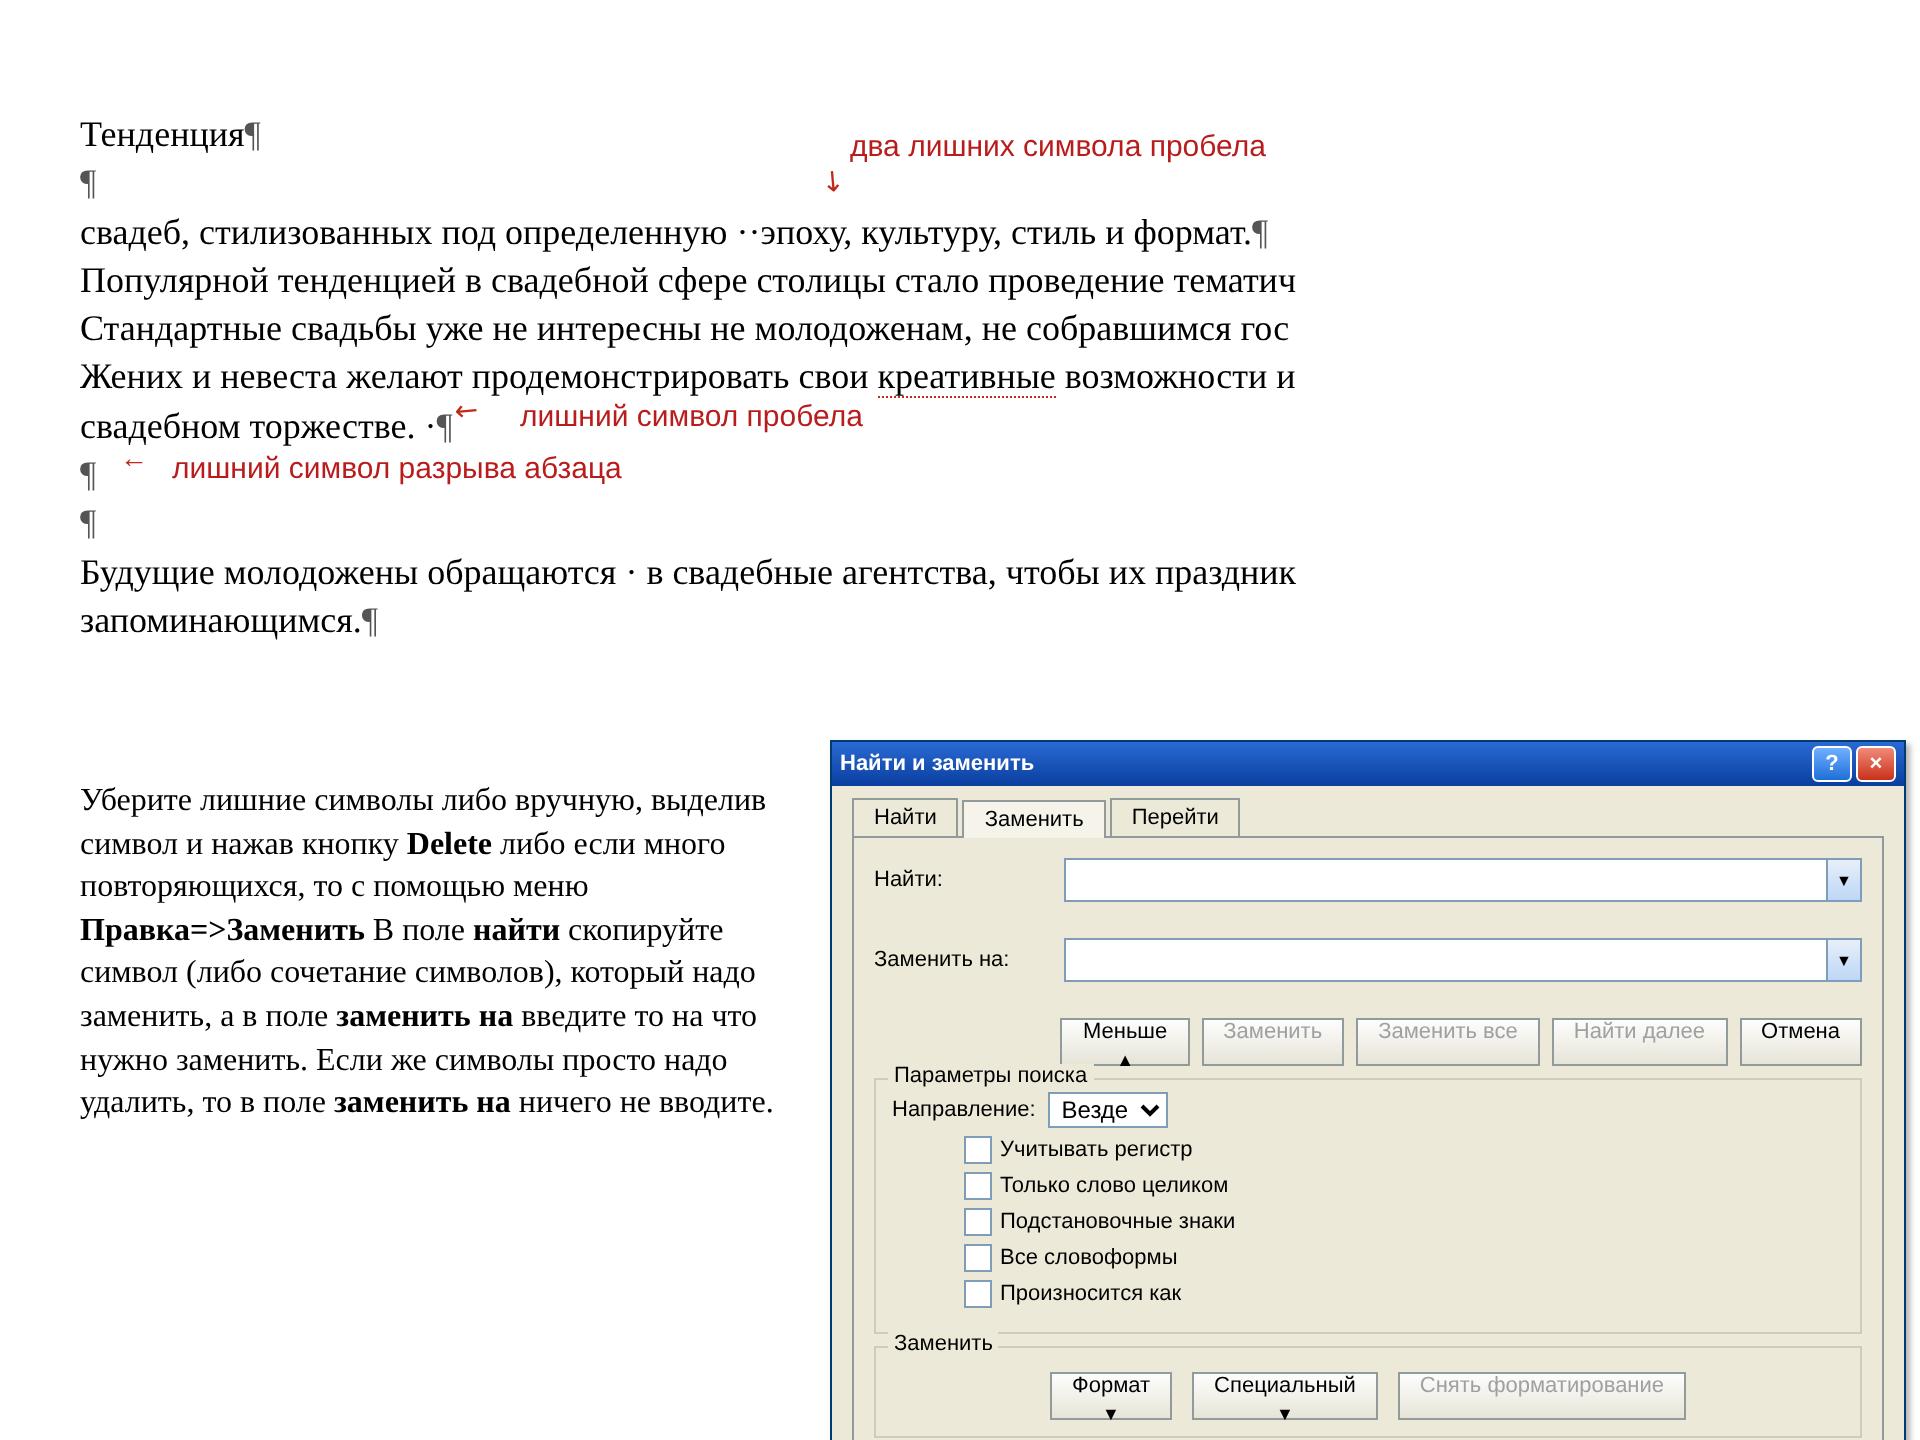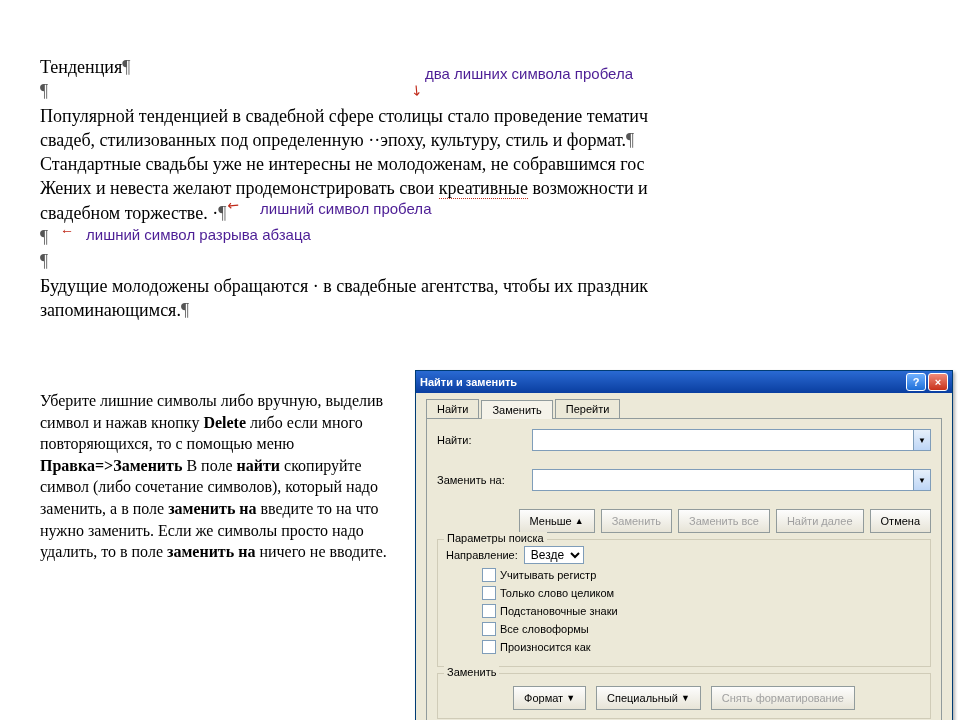--- a/index.html
+++ b/index.html
@@ -1,19 +1,19 @@
 <!DOCTYPE html>
 <html><head>
 <meta charset="utf-8">
 <style>
   html,body{margin:0;padding:0;background:#fff;font-family:"Times New Roman",serif;color:#000;}
   .page{position:relative;width:784px;height:720px;}
   .doc{position:absolute;left:40px;top:55px;width:770px;font-size:18px;line-height:1.35;}
   .pilcrow{color:#555;}
-  .red{color:#4c1d95;font-family:Arial,sans-serif;font-size:15px;}
+  .red{color:#b91c1c;font-family:Arial,sans-serif;font-size:15px;}
   .dot-ul{border-bottom:1px dotted #c02a1a;}
   .arrow{color:#c02a1a;font-family:Arial,sans-serif;font-size:15px;}
   .callout1{position:absolute;left:425px;top:65px;}
   .call-arrow1{position:absolute;left:411px;top:82px;color:#c02a1a;font-size:14px;transform:rotate(40deg);}
   .callout2{position:absolute;left:260px;top:200px;}
   .call-arrow2{position:absolute;left:228px;top:198px;color:#c02a1a;font-size:14px;transform:rotate(130deg);}
   .callout3{position:absolute;left:86px;top:226px;}
   .call-arrow3{position:absolute;left:60px;top:226px;color:#c02a1a;font-size:14px;transform:rotate(180deg);}
   .instr{position:absolute;left:40px;top:390px;width:360px;font-size:16px;line-height:1.35;}
   b{font-weight:bold;}
@@ -34,38 +34,38 @@
   .tab.active{background:#f5f3ea;position:relative;top:1px;}
   .tabbody{margin:0 10px 10px 10px;border:1px solid #919b9c;background:#ece9d8;padding:10px 10px 8px 10px;}
   .row{display:flex;align-items:center;margin-bottom:18px;}
   .row label{width:95px;text-decoration:underline;text-decoration-color:transparent;}
   .combo{flex:1;display:flex;}
   .combo input{flex:1;height:18px;border:1px solid #7f9db9;font-size:11px;padding:1px 3px;background:#fff;}
   .combo .dd{width:16px;height:20px;border:1px solid #7f9db9;border-left:none;
              background:linear-gradient(#e7f0fa,#bed6f6);display:flex;align-items:center;justify-content:center;font-size:8px;}
   .btnrow{display:flex;justify-content:flex-end;gap:6px;margin-top:4px;}
   .wbtn{height:22px;padding:0 10px;border:1px solid #919b9c;background:linear-gradient(#fdfdfd,#e7e4d7);
-        font-size:11px;display:inline-flex;align-items:center;gap:3px;}
+        font-size:11px;display:inline-flex;align-items:center;gap:3px;flex-direction:column;}
   .wbtn.dis{color:#a0a0a0;}
   .fieldset{border:1px solid #d0ccb8;margin-top:6px;padding:6px 8px 8px 8px;position:relative;}
   .fieldset .legend{position:absolute;top:-8px;left:6px;background:#ece9d8;padding:0 3px;font-size:11px;}
   .sel{height:18px;border:1px solid #7f9db9;background:#fff;font-size:12px;padding:0 2px;}
   .chkrow{display:flex;align-items:center;gap:4px;margin:4px 0;padding-left:36px;}
   .chk{width:12px;height:12px;border:1px solid #7f9db9;background:#fff;}
   .bottom{display:flex;gap:10px;justify-content:center;margin-top:6px;}
 </style>
 </head>
 <body>
 <div class="page">
 
 <div class="doc">
   <div><span>Тенденция</span><span class="pilcrow">¶</span></div>
   <div class="pilcrow">¶</div>
+  <div><span>свадеб, стилизованных под определенную ··эпоху, культуру, стиль и формат.</span><span class="pilcrow">¶</span></div>
   <div><span>Популярной тенденцией в свадебной сфере </span><span>столицы стало проведение тематич</span></div>
-  <div><span>свадеб, стилизованных под определенную ··эпоху, культуру, стиль и формат.</span><span class="pilcrow">¶</span></div>
   <div><span>Стандартные свадьбы уже не интересны не молодоженам, не собравшимся гос</span></div>
   <div><span>Жених и невеста желают продемонстрировать свои </span><span class="dot-ul">креативные</span><span> возможности и</span></div>
   <div><span>свадебном торжестве. ·</span><span class="pilcrow">¶</span></div>
   <div class="pilcrow">¶</div>
   <div class="pilcrow">¶</div>
   <div><span>Будущие молодожены обращаются · в свадебные агентства, чтобы их праздник</span></div>
   <div><span>запоминающимся.</span><span class="pilcrow">¶</span></div>
 </div>
 
 <div class="red callout1">два лишних символа пробела</div>

